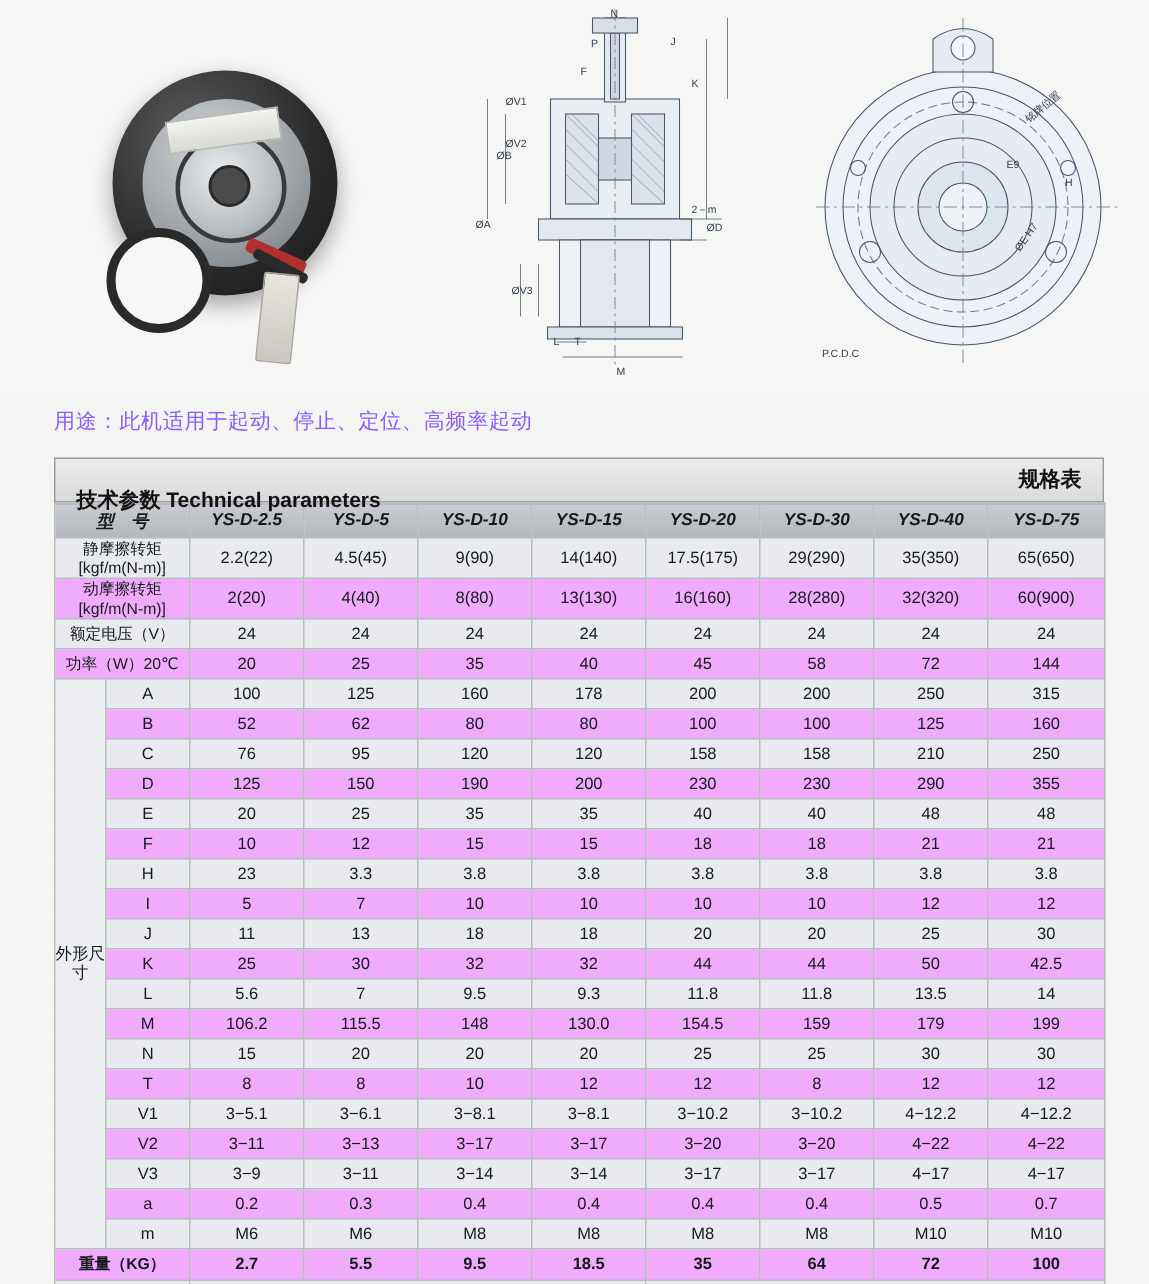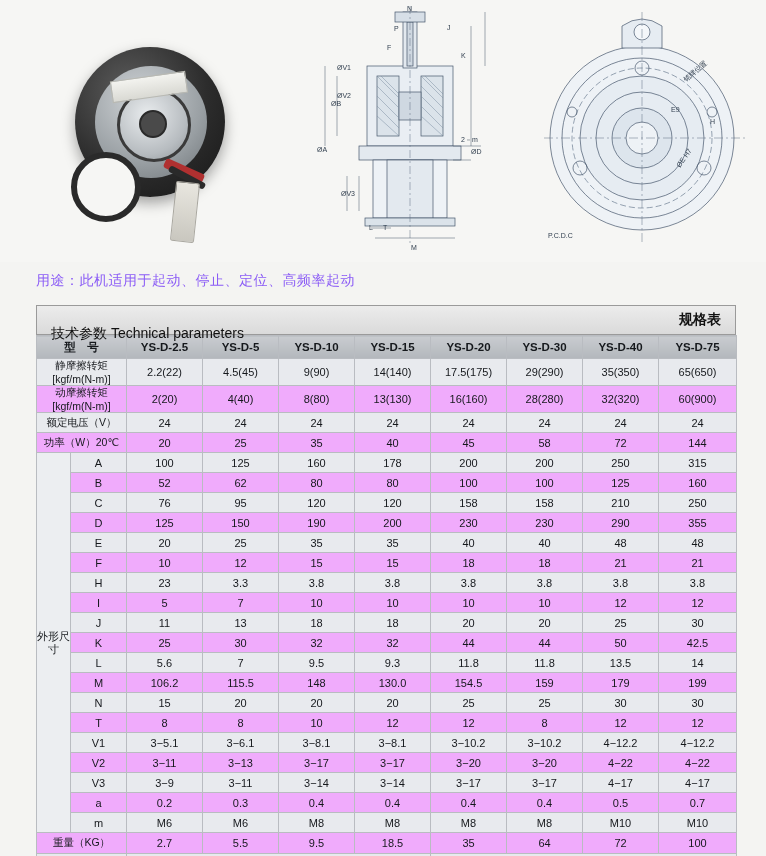--- a/index.html
+++ b/index.html
@@ -69,47 +69,47 @@
   }
 
   
   .tblwrap{position:absolute;top:305px;left:36px;width:700px;}
   .caption{
     height:30px;background:linear-gradient(180deg,#ececec,#dadada);
     border:1px solid #9a9a9a;
     display:flex;align-items:center;justify-content:space-between;
     padding:0 14px;box-sizing:border-box;
   }
-  .caption .cap-left{font-size:14px;font-weight:normal;color:#111;margin-top:28px;}
+  .caption .cap-left{font-size:14px;font-weight:bold;color:#111;margin-top:28px;}
   .caption .cap-right{font-size:14px;font-weight:bold;color:#111;}
 
   table{border-collapse:collapse;width:700px;table-layout:fixed;}
   td,th{
     border:1px solid #b9bcc1;
     font-size:11px;text-align:center;vertical-align:middle;
     height:19px;padding:0;color:#15181c;
     font-family:"Liberation Sans","DejaVu Sans",sans-serif;
   }
   thead td{
     background:linear-gradient(180deg,#c9ccd0,#b3b7bc);
-    font-weight:bold;font-size:11.5px;height:22px;
+    font-weight:bold;font-size:11.5px;height:22px;font-style:italic;
   }
   .rowA{background:#e8eaee;}
   .rowB{background:#f0abfc;}
   .labelcell{text-align:center;font-size:10.5px;margin-left:11px;}
   .dimlabel{width:56px;}
   .vertlabel{
     width:34px;
     font-size:11px;
     line-height:13px;
     background:#eceef1;
     margin-left:14px;
   }
   .vertlabel span{display:block;}
-  .footrow td{height:20px;}
+  .footrow td{height:20px;font-weight:bold;}
 </style>
 </head>
 <body>
 
 <div class="page">
 
   <div class="top">
 
     <div class="photo">
       <div class="clutch-outer"></div>

